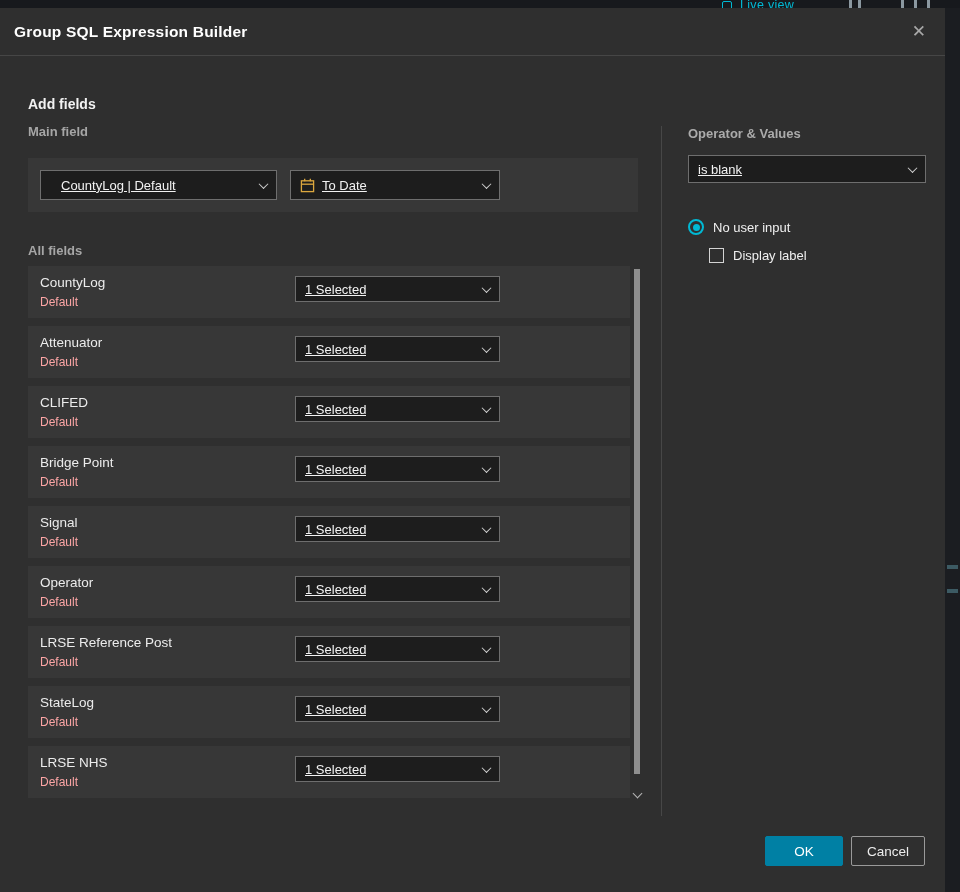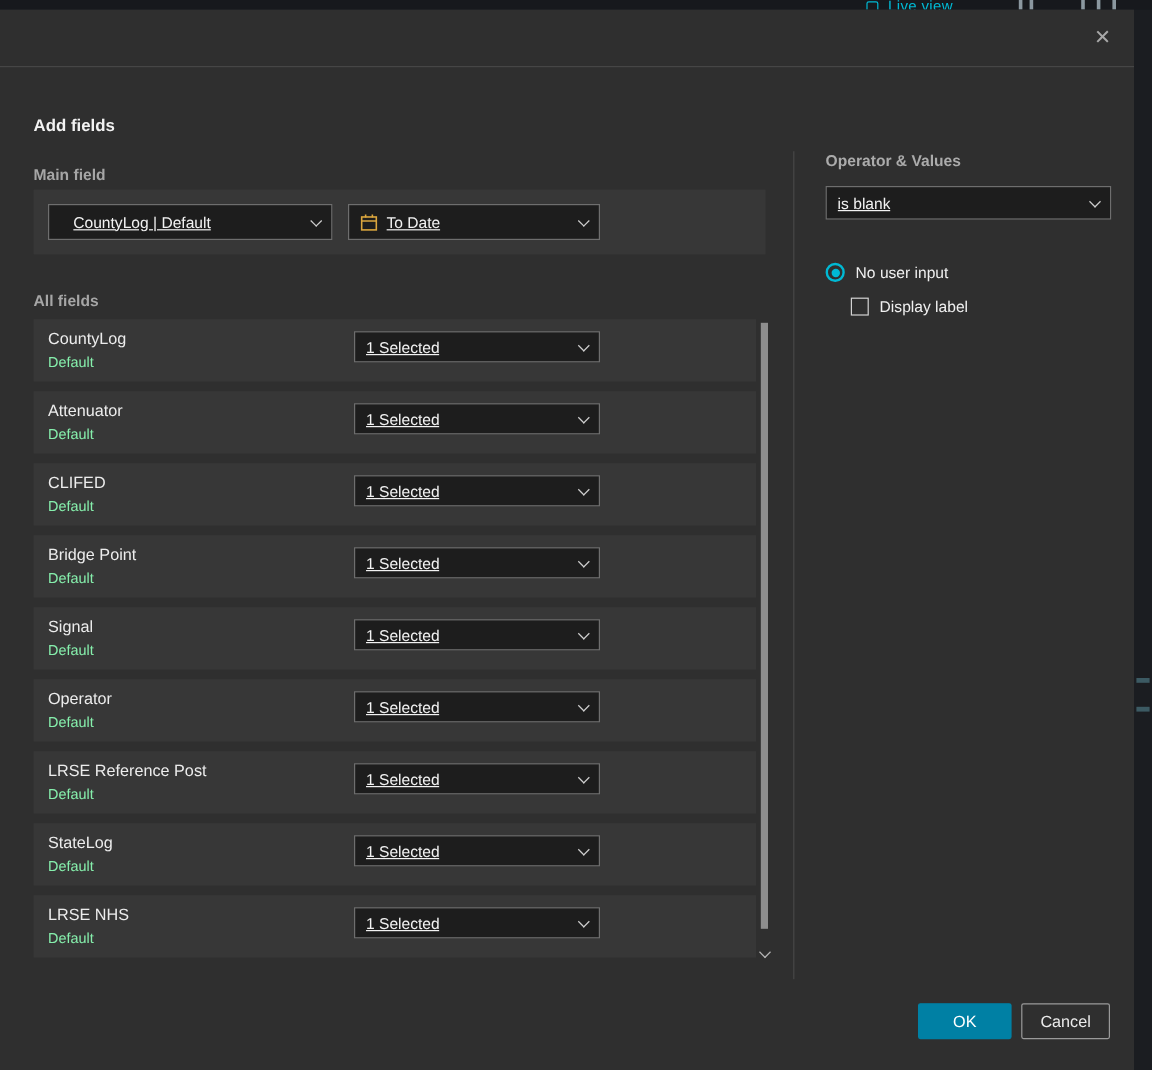--- a/index.html
+++ b/index.html
@@ -25,40 +25,40 @@
   .m1 { left:947px; top:565px; } .m2 { left:947px; top:589px; }
 
   
   .modal { position:absolute; left:0; top:8px; width:945px; height:884px; background:#2f2f2f; }
   .modal-header { height:48px; border-bottom:1px solid #464646; display:flex; align-items:center; padding:0 14px; }
   .modal-title { font-size:15.5px; font-weight:700; color:#ffffff; letter-spacing:.2px; }
   .close-btn { margin-left:auto; background:none; border:none; color:#a8a8a8;
                font-size:17px; line-height:1; padding:2px 5px; cursor:pointer; font-family:inherit; }
 
   .add-fields { position:absolute; left:28px; top:88px; font-size:14px; font-weight:700; color:#f2f2f2; }
-  .main-field-label { position:absolute; left:28px; top:130px; font-size:13px; font-weight:700; color:#a6a6a6; }
+  .main-field-label { position:absolute; left:28px; top:116px; font-size:13px; font-weight:700; color:#a6a6a6; }
   .main-field-row { position:absolute; left:28px; top:150px; width:610px; height:54px;
                     background:#373737; display:flex; align-items:center; padding-left:12px; }
 
   .dd { background:#1d1d1d; border:1px solid #6e6e6e; display:flex; align-items:center;
         justify-content:space-between; padding:0 9px; color:#f2f2f2; font-size:13px; cursor:pointer;text-decoration:underline; }
   .dd-main { height:30px; }
   .src { width:237px; margin-right:13px;padding-left:20px; }
   .fld { width:210px; }
   .dd-left { display:flex; align-items:center; gap:7px; min-width:0; }
   .dd-label { white-space:nowrap; overflow:hidden; text-overflow:ellipsis; }
   .chev { width:7px; height:7px; border-right:1.5px solid #cfcfcf; border-bottom:1.5px solid #cfcfcf;
           transform:rotate(45deg) translate(-1px,-1px); flex:0 0 auto; margin-left:8px; }
 
   .all-fields-label { position:absolute; left:28px; top:235px; font-size:13px; font-weight:700; color:#a6a6a6; }
   .list-wrap { position:absolute; left:28px; top:258px; width:614px; height:542px; }
   .rows { width:602px; }
   .field-row { position:relative; height:52px; margin-bottom:8px; background:#373737; padding:9px 0 0 12px; }
   .fr-name { font-size:13.5px; color:#ececec; }
-  .fr-sub { margin-top:5px; font-size:12px; color:#86efac; }
+  .fr-sub { margin-top:5px; font-size:12px; color:#fca5a5; }
   .dd-row { position:absolute; left:267px; top:10px; width:205px; height:26px; }
 
   .scrollbar { position:absolute; right:0; top:0; width:9px; height:100%; }
   .thumb { position:absolute; left:1px; top:3px; width:6px; height:505px; background:#8e8e8e; }
   .sb-chev { position:absolute; left:1px; top:524px; width:7px; height:7px;
              border-right:1.6px solid #b5b5b5; border-bottom:1.6px solid #b5b5b5; transform:rotate(45deg); }
 
   .vdivider { position:absolute; left:661px; top:118px; width:1px; height:690px; background:#474747; }
 
   .right-panel { position:absolute; left:688px; top:118px; width:238px; }
@@ -91,20 +91,21 @@
     <span class="bar b4"></span>
     <span class="bar b5"></span>
   </div>
   <div class="edge-mark m1"></div>
   <div class="edge-mark m2"></div>
 </div>
 
 <div class="modal">
 
   <div class="modal-header">
+    <div class="modal-title">Group SQL Expression Builder</div>
     <button class="close-btn">
       <span>✕</span>
     </button>
   </div>
 
   <div class="add-fields">Add fields</div>
 
   <div class="main-field-label">Main field</div>
   <div class="main-field-row">
     <div class="dd dd-main src">

